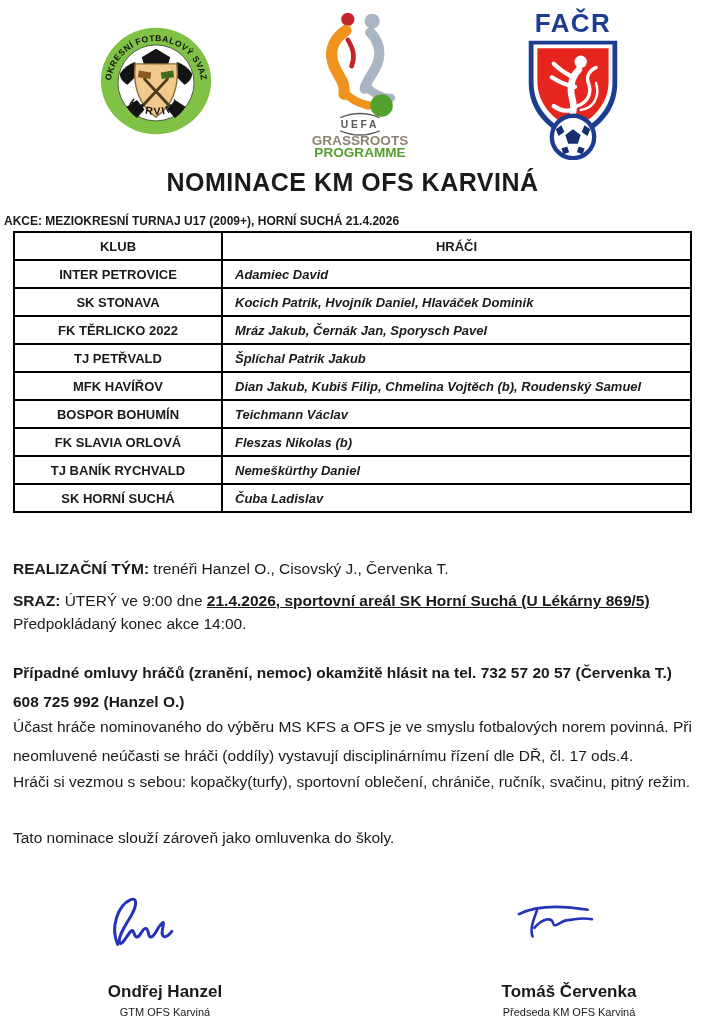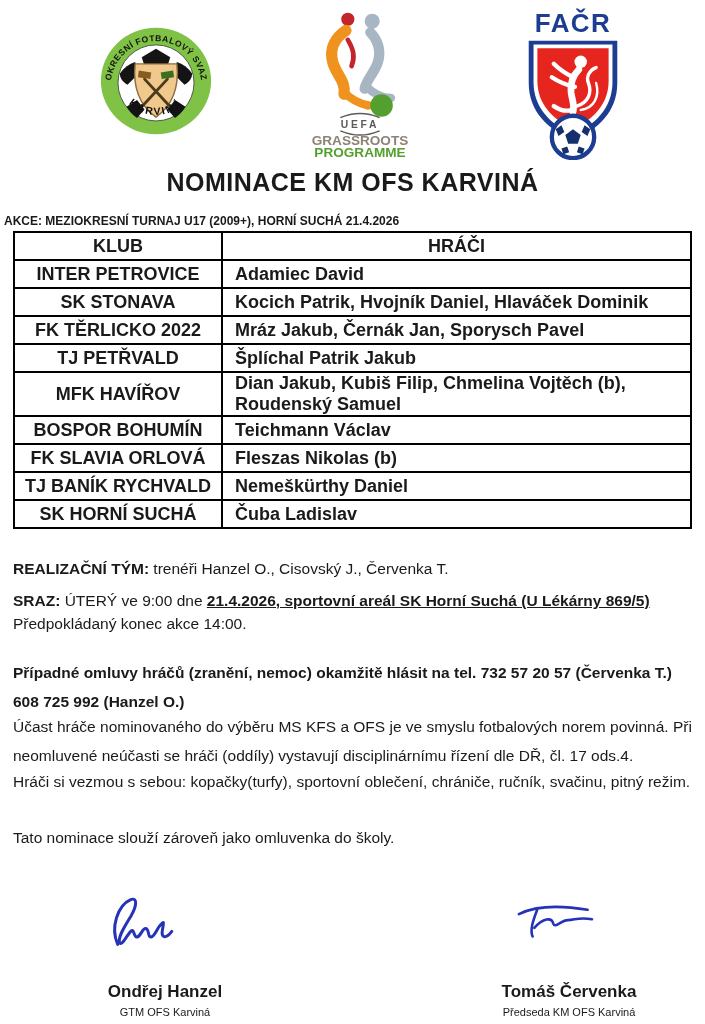--- a/index.html
+++ b/index.html
@@ -23,26 +23,26 @@
     left:0; top:210px; width:705px; text-align:left;
     font-size:12px; font-weight:bold; margin:4px;
   }
 
   
   table.nom {
     position:absolute; left:13px; top:231px; width:679px;
     border-collapse:collapse; table-layout:fixed;
   }
   table.nom th, table.nom td {
-    border:2px solid #000; height:26px; font-size:18px; font-weight:bold;
+    border:2px solid #000; height:26px; font-size:13px; font-weight:bold;
     padding:0; vertical-align:middle;
   }
   table.nom th { text-align:center; }
   table.nom td.klub { width:212px; text-align:center;margin-left:36px; }
-  table.nom td.hraci { text-align:left; padding-left:12px; }
+  table.nom td.hraci { text-align:left; padding-left:12px;font-style:italic; }
   table.nom th.hraci-h { width:467px; }
 
   
   .para {
     position:absolute; left:13px; width:684px; font-size:15.5px;
     line-height:22px; white-space:pre-wrap; margin:0;
   }
   .b { font-weight:bold; }
   .bu { font-weight:bold; text-decoration:underline; }
   .p-realizacni { top:558px; }

